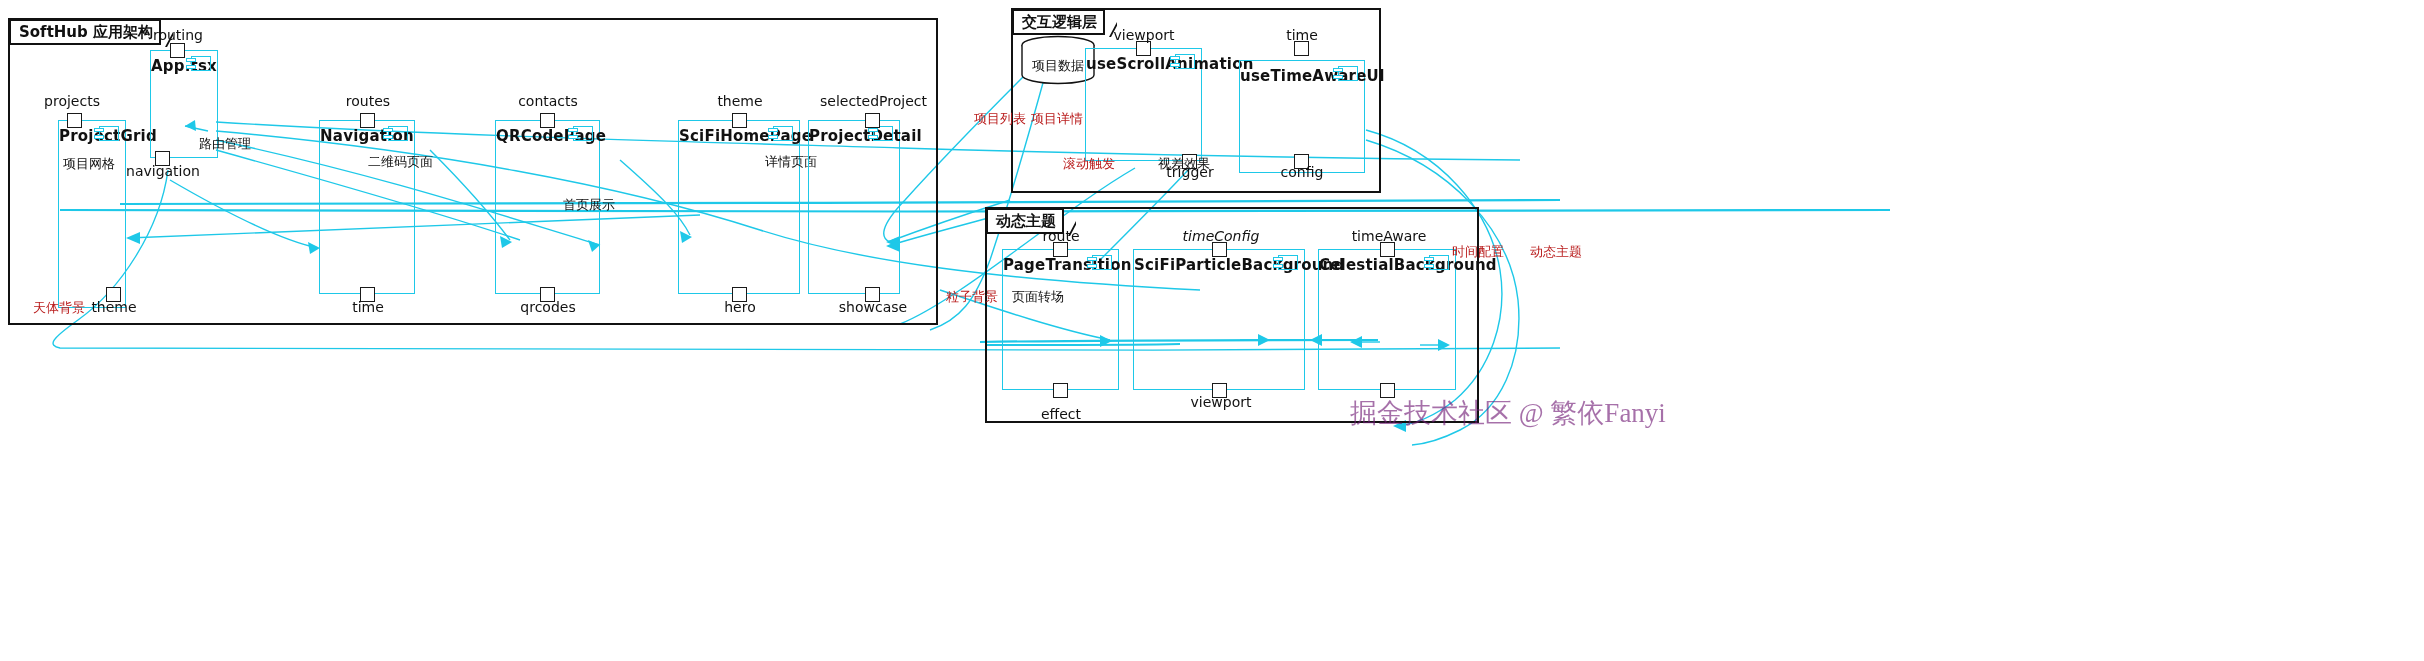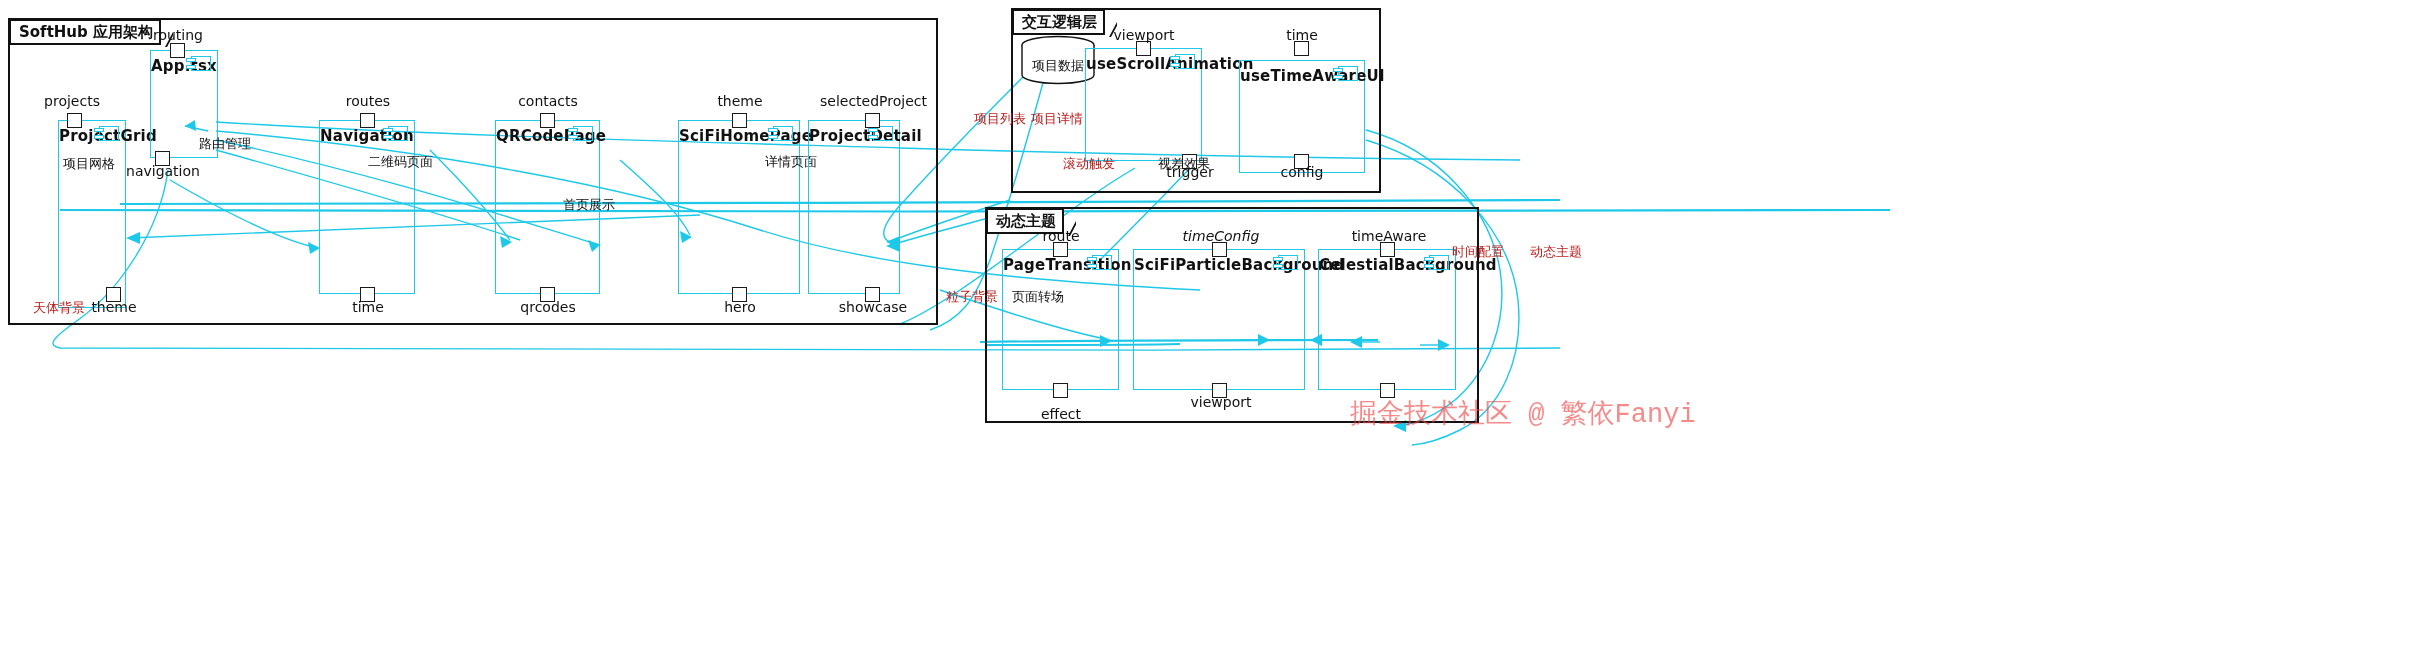--- a/index.html
+++ b/index.html
@@ -151,24 +151,24 @@
     width:2424px;height:661px;
     pointer-events:none;
   }
   #edges path{fill:none;stroke:#1ec8e8;stroke-width:1.4;}
   #edges path.thick{stroke-width:2.2;}
   #edges polygon{fill:#1ec8e8;}
   
   .watermark{
     position:absolute;
     font-size:27px;
-    color:#ef4444;
+    color:#701a75;
     opacity:.62;
     white-space:nowrap;
-    font-family:Liberation Mono, monospace;
+    font-family:Liberation Serif, serif;
   }
 </style>
 </head>
 <body>
 
 <div id="stage">
 
   <svg id="edges" viewBox="0 0 2424 661">
 
     <path d="M 208 131 L 185 126"></path>

